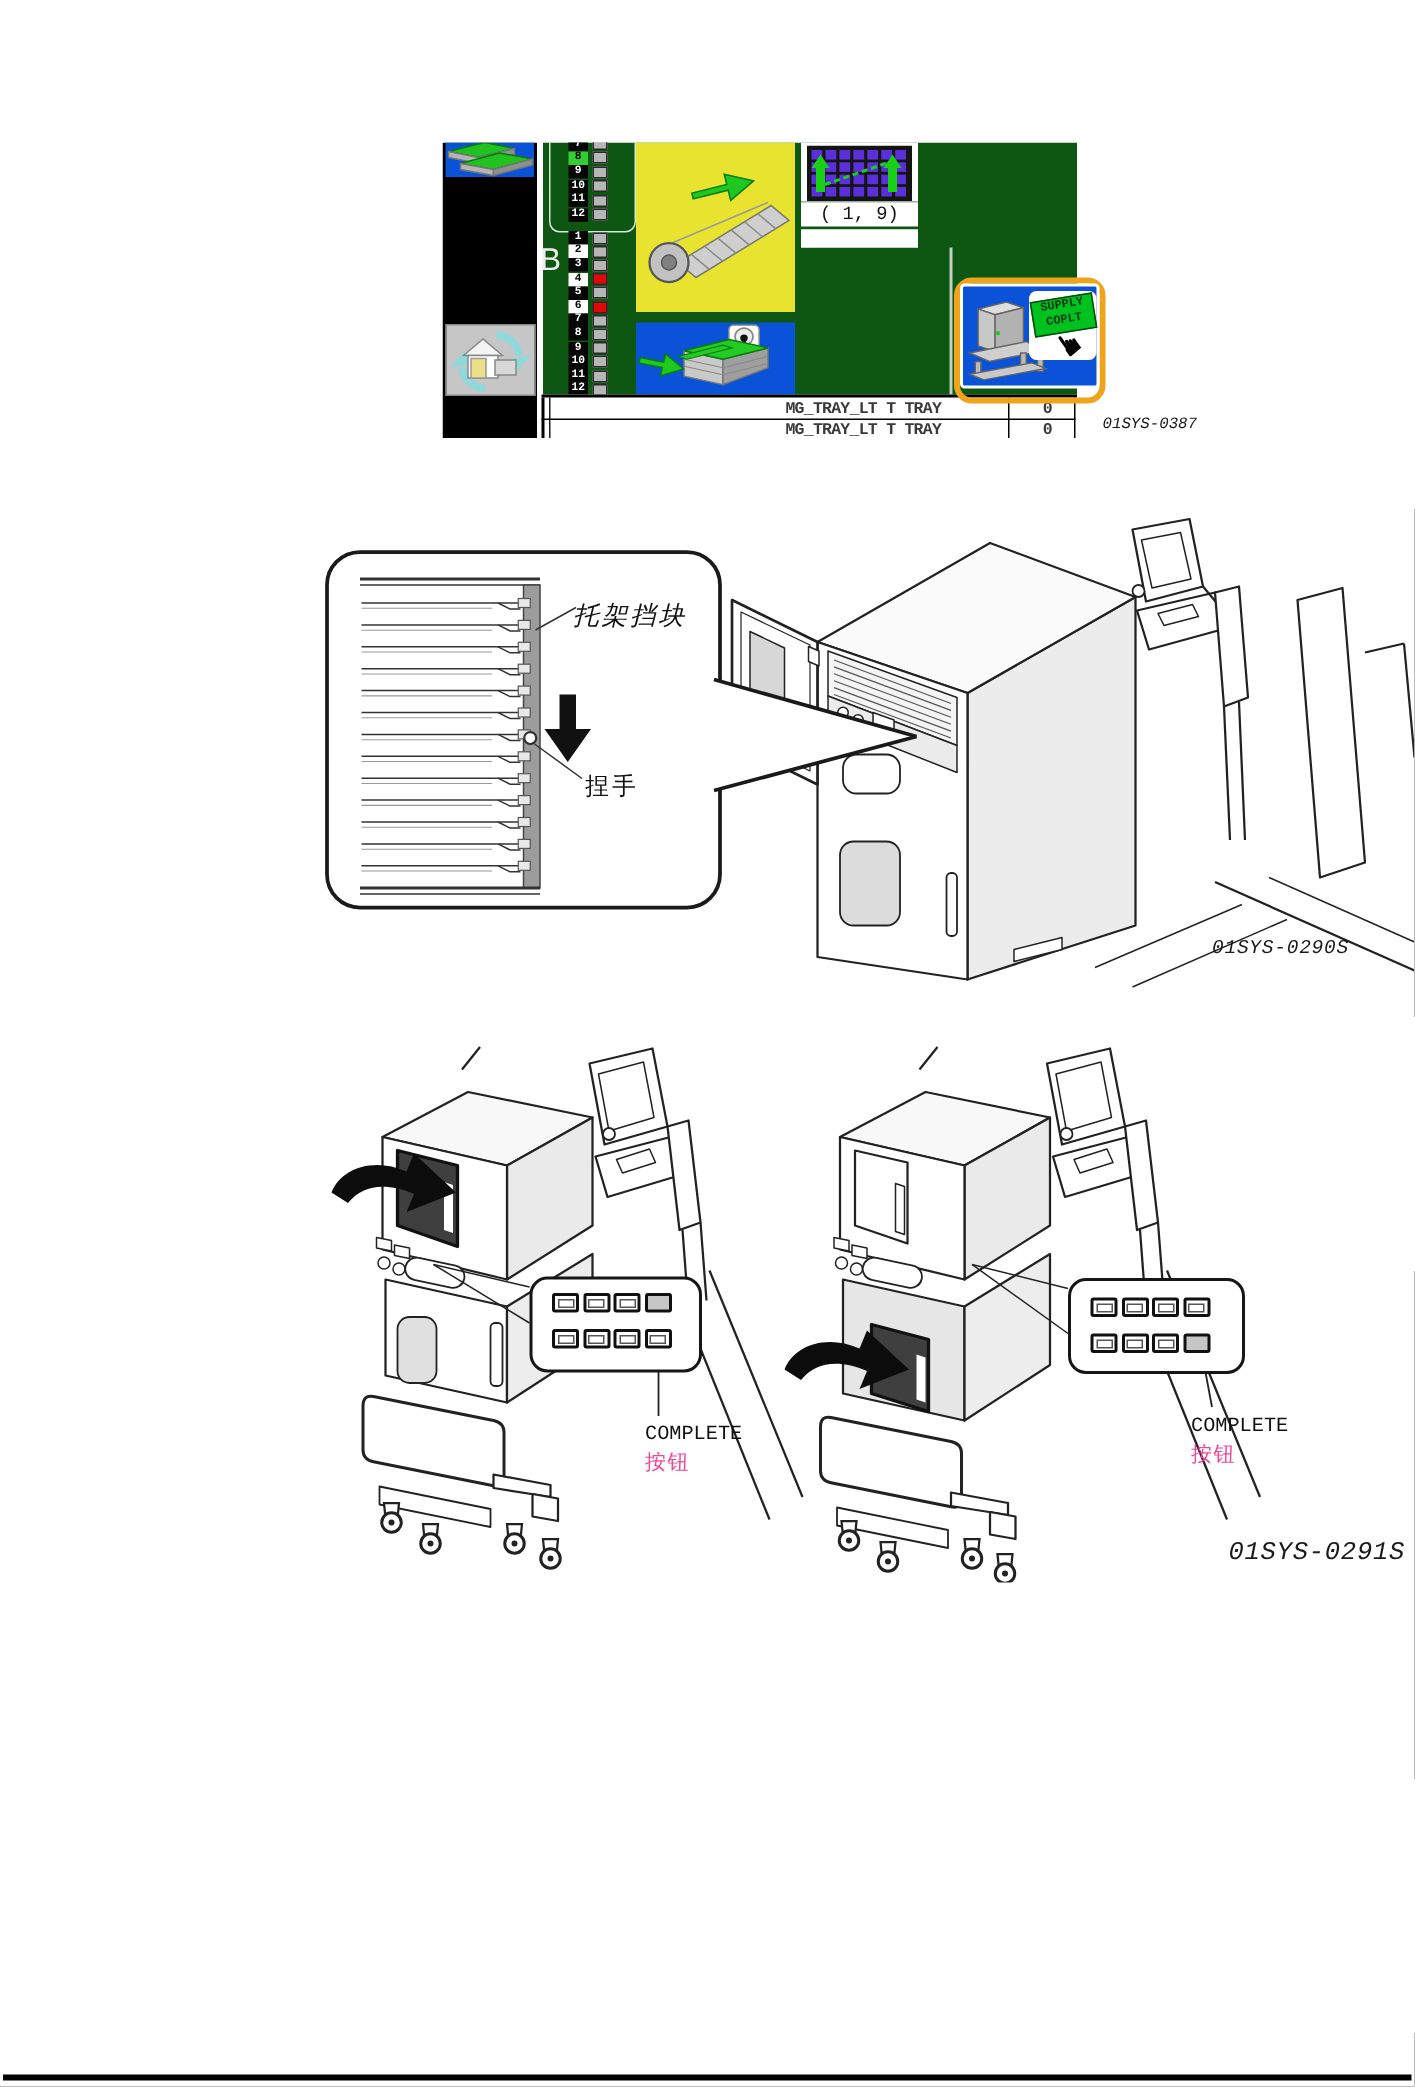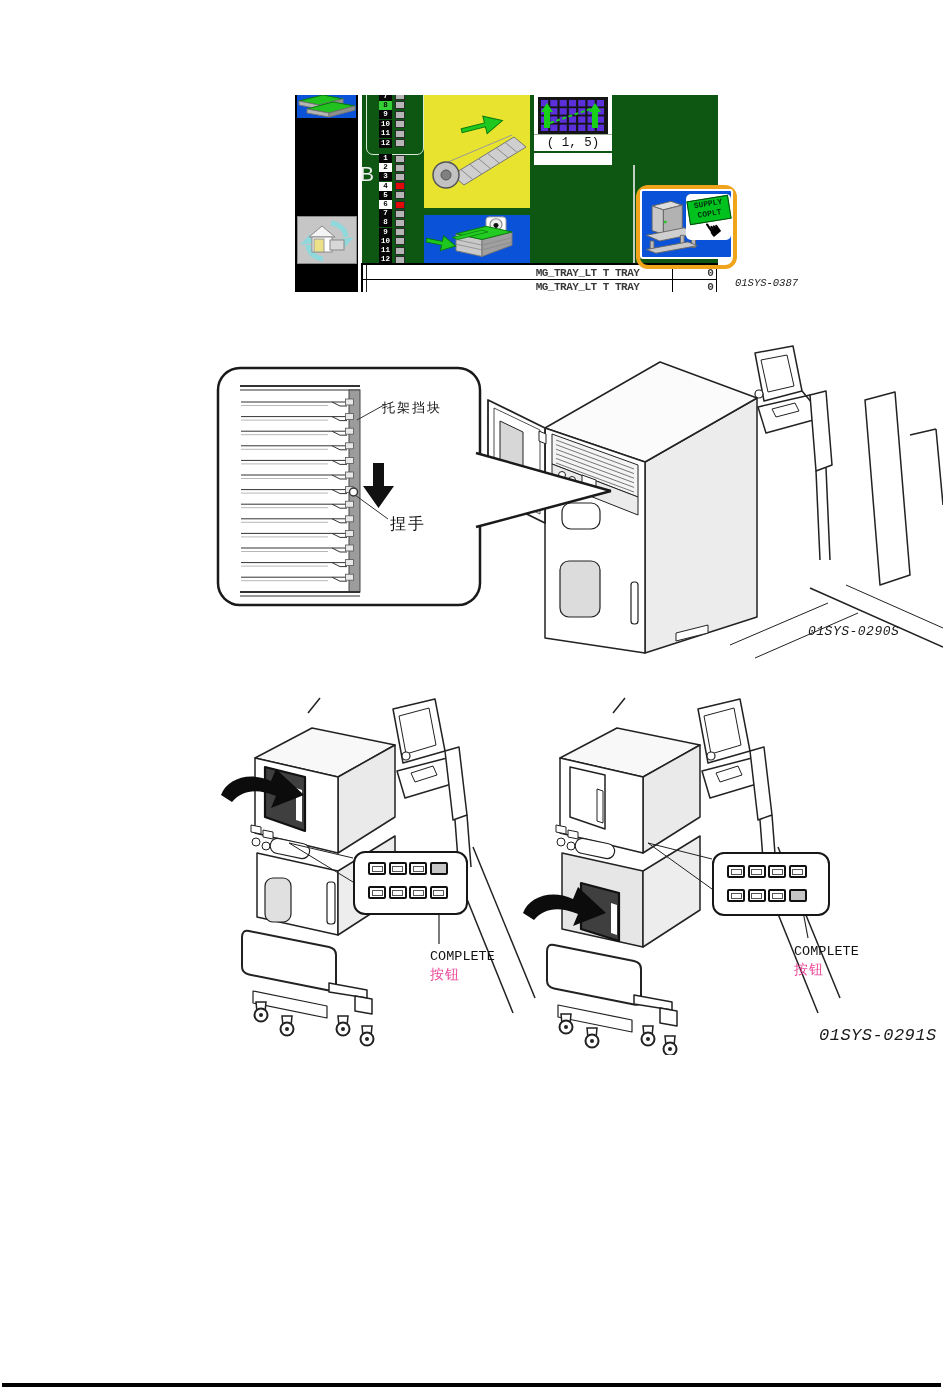--- a/index.html
+++ b/index.html
@@ -31,38 +31,38 @@
   .f1coord{position:absolute;left:0;top:39px;width:78px;height:16px;background:#fff;border-top:1px solid #9ab09a;border-bottom:2px solid var(--panel_green,#0d5713);box-sizing:content-box;font-size:12.5px;text-align:center;line-height:16px;color:#111;}
   .f1coordempty{position:absolute;left:0;top:58px;width:78px;height:12px;background:#fff;}
   .f1bluestack{position:absolute;left:129px;top:120px;width:106px;height:49px;background:var(--icon_blue,#0a52d8);}
   .f1vline{position:absolute;left:338px;top:70px;width:2px;height:99px;background:#c2cfc2;}
   .f1table{position:absolute;left:66px;top:168px;width:357px;height:29px;background:#fff;border-top:2px solid #000;box-sizing:content-box;}
   .f1tl1{position:absolute;left:0;top:0;width:2px;height:29px;background:#000;}
   .f1tl2{position:absolute;left:5px;top:0;width:1px;height:29px;background:#222;}
   .f1tl3{position:absolute;left:311px;top:0;width:1px;height:29px;background:#000;}
   .f1tl4{position:absolute;left:355px;top:0;width:1px;height:29px;background:#000;}
   .f1tdiv{position:absolute;left:0;top:14px;width:356px;height:1px;background:#000;}
-  .f1trow{position:absolute;left:16px;width:368px;height:13px;}
+  .f1trow{position:absolute;left:4px;width:368px;height:13px;}
   .f1tname{position:absolute;left:110px;width:201px;text-align:center;font:bold 11px "Liberation Mono","DejaVu Sans Mono",monospace;letter-spacing:-0.5px;color:#3a3a3a;}
   .f1tval{position:absolute;left:312px;width:43px;text-align:center;font:bold 11px "Liberation Mono","DejaVu Sans Mono",monospace;color:#3a3a3a;}
   .f1orange{position:absolute;left:341px;top:90px;width:101px;height:84px;border:4px solid var(--highlight_orange,#f0a41c);border-radius:12px;box-sizing:border-box;background:transparent;}
   .f1bluepanel{position:absolute;left:0;top:0;width:93px;height:70px;background:var(--icon_blue,#0a52d8);border:2px solid #fff;box-sizing:border-box;border-radius:3px;}
   .f1signcard{position:absolute;left:44px;top:3px;width:45px;height:46px;background:#fff;border-radius:5px;}
   .f1sign{position:absolute;left:2px;top:4px;width:40px;height:22px;background:var(--sign_green,#00c21e);border:1px solid #064a10;transform:rotate(-9deg);text-align:center;}
   .f1sign div{font:bold 8px "Liberation Mono","DejaVu Sans Mono",monospace;line-height:10px;color:#031;}
   .hand{position:absolute;left:18px;top:22px;font-size:21px;color:#000;transform:rotate(-125deg);}
   .cap{position:absolute;font-family:"Liberation Mono","DejaVu Sans Mono",monospace;color:#1a1a1a;font-style:italic;}
   .cap1{left:735px;top:277px;font-size:10.5px;}
   .cap2{left:808px;top:624px;font-size:13px;letter-spacing:0.5px;}
   .cap3{left:819px;top:1026px;font-size:17px;letter-spacing:0.5px;}
 
   
   .fig2svg{position:absolute;left:210px;top:345px;}
   .zh{position:absolute;color:#111;}
-  .zh1{left:382px;top:399px;font-size:13px;letter-spacing:2px;}
+  .zh1{left:382px;top:399px;font-size:17px;letter-spacing:2px;font-style:italic;}
   .zh2{left:390px;top:514px;font-size:16px;letter-spacing:2px;}
 
   
   .fig3svg{position:absolute;left:215px;top:695px;}
   .keypanel{position:absolute;background:#fff;border:2.5px solid #161616;border-radius:12px;box-sizing:border-box;display:grid;grid-template-columns:repeat(4,18px);grid-template-rows:repeat(2,13px);column-gap:2.5px;}
   #kpL{left:353px;top:851px;width:115px;height:64px;padding:9px 0 0 13px;row-gap:11px;}
   #kpR{left:712px;top:852px;width:118px;height:64px;padding:11px 0 0 13px;row-gap:11px;}
   .key{position:relative;border:2px solid #101010;background:#fff;border-radius:2px;box-sizing:border-box;}
   .key::after{content:"";position:absolute;inset:1.5px;border:1px solid #555;}
   .key.gray{background:var(--key_gray,#c6c6c6);}
@@ -237,21 +237,21 @@
               <rect x="21.6" y="27.599999999999998" width="7.2" height="6.4" fill="#5b2fd9"></rect>
               <rect x="30.900000000000002" y="27.599999999999998" width="7.2" height="6.4" fill="#5b2fd9"></rect>
               <rect x="40.2" y="27.599999999999998" width="7.2" height="6.4" fill="#5b2fd9"></rect>
               <rect x="49.5" y="27.599999999999998" width="7.2" height="6.4" fill="#5b2fd9"></rect>
               <rect x="58.800000000000004" y="27.599999999999998" width="7.2" height="6.4" fill="#5b2fd9"></rect>
             </g>
           <line x1="12" y1="26" x2="58" y2="10" stroke="#19d019" stroke-width="2" stroke-dasharray="4 2.5"></line>
           <polygon points="6,31 12,31 12,15 15,15 9,6 3,15 6,15" fill="#19d019"></polygon>
           <polygon points="54,31 60,31 60,15 63,15 57,6 51,15 54,15" fill="#19d019"></polygon>
         </svg>
-        <div class="f1coord mono">( 1, 5)</div>
+        <div class="f1coord mono">( 1, 9)</div>
         <div class="f1coordempty"></div>
       </div>
 
       <div class="f1bluestack">
         <svg width="106" height="49" viewBox="0 0 106 52" preserveAspectRatio="none">
           <rect x="62" y="2" width="20" height="22" rx="3" fill="#fff" stroke="#999"></rect>
           <circle cx="72" cy="10" r="6" fill="#eee" stroke="#888" stroke-width="1.2"></circle>
           <circle cx="72" cy="11" r="2.5" fill="#111"></circle>
           <path d="M72,13 l0,7" stroke="#111" stroke-width="2.5"></path>
           <rect x="67" y="20" width="10" height="4" rx="1" fill="#111"></rect>

